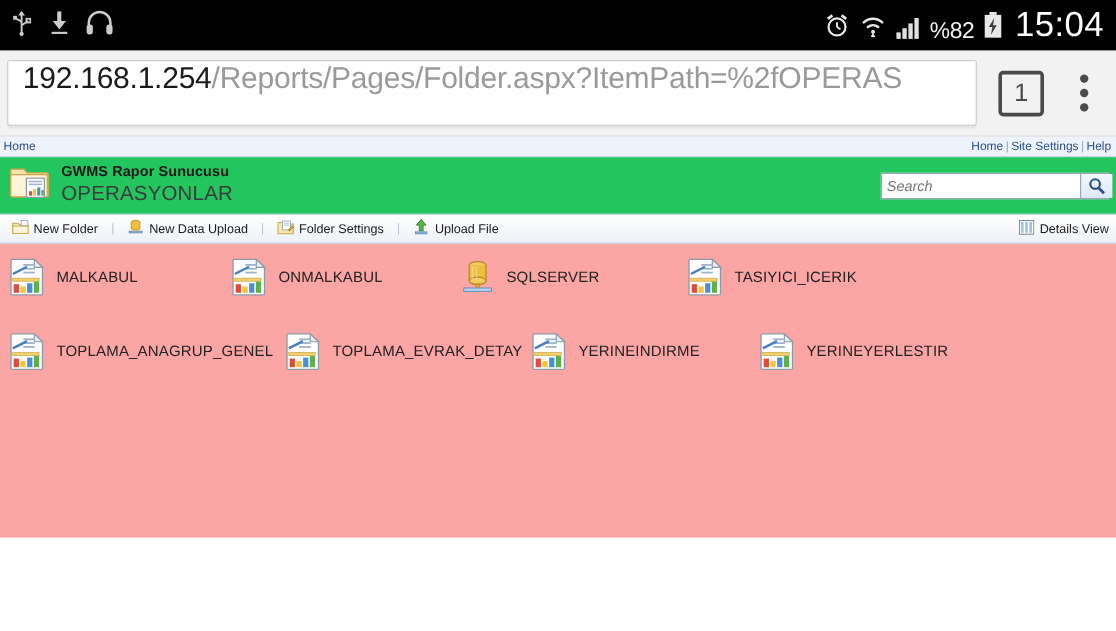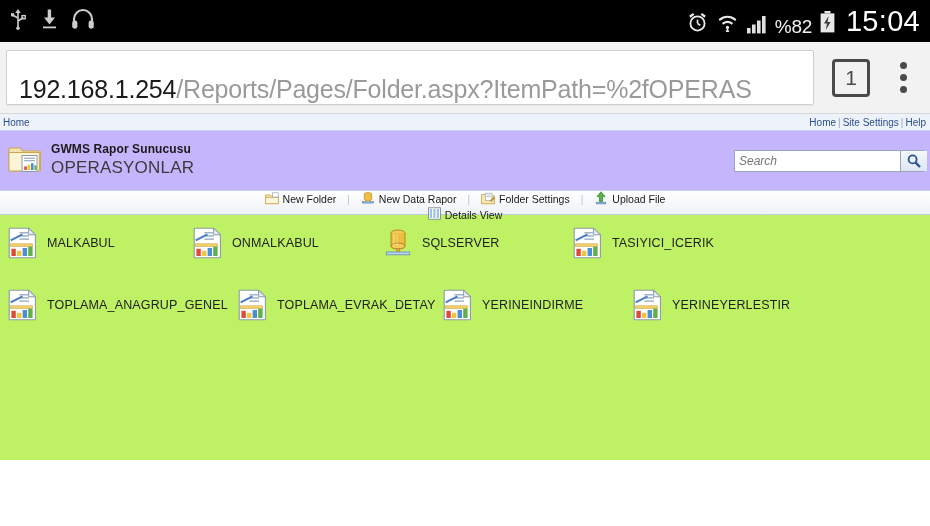--- a/index.html
+++ b/index.html
@@ -53,21 +53,21 @@
     box-sizing: border-box;
     border-bottom: 1px solid #d8d8d8;
   }
   .urlbox {
     flex: 1 1 auto;
     height: 55px;
     background: #ffffff;
     border: 1px solid #cfcfcf;
     border-radius: 2px;
     display: flex;
-    align-items: flex-end;
+    align-items: flex-start;
     padding: 0 12px;
     overflow: hidden;
     white-space: nowrap;
     box-sizing: border-box;
     box-shadow: 0 1px 1px rgba(0,0,0,0.06);
     margin-right: 4px;
   }
   .url-text {
     font-size: 25px;
     white-space: nowrap;
@@ -129,22 +129,22 @@
     text-decoration: none;
   }
   .topnav .links { display: flex; align-items: center; }
   .topnav .links .sep {
     color: #8fa6c8;
     margin: 0 2px;
   }
 
   
   .titlearea {
-    height: 60px;
-    background: #c4b5fd;
+    height: 48px;
+    background: #22c55e;
     display: flex;
     align-items: center;
     padding: 0 6px 0 8px;
     box-sizing: border-box;
     border-bottom: 1px solid #c6d4e8;
     position: relative;
   }
   .folder-icon { flex: none; margin-right: 9px; }
   .title-texts { flex: 1 1 auto; line-height: 1.15; }
   .site-name {
@@ -193,21 +193,20 @@
   
   .toolbar {
     height: 24px;
     background: linear-gradient(#ffffff, #eef1f6);
     border-bottom: 1px solid #c2cddd;
     display: flex;
     align-items: center;
     padding: 0 6px 0 6px;
     box-sizing: border-box;
     position: relative;
-    flex-direction: column;
   }
   .tb-group { display: flex; align-items: center; flex: 1 1 auto; }
   .tb-item {
     display: flex;
     align-items: center;
     gap: 4px;
     font-size: 10.5px;
     color: #1a1a1a;
     padding: 0 4px;
     white-space: nowrap;
@@ -222,21 +221,21 @@
     align-items: center;
     gap: 4px;
     font-size: 10.5px;
     color: #1a1a1a;
     white-space: nowrap;
   }
 
   
   .grid {
     padding: 12px 0 0 0;
-    background: #bef264;
+    background: #fca5a5;
     height: 245px;
     box-sizing: border-box;
   }
   .grid-row {
     display: flex;
     align-items: flex-start;
     height: 62px;
   }
   .grid-cell {
     display: flex;
@@ -407,21 +406,21 @@
 
       <span class="tb-item">
         <span>
           <svg width="14" height="14" viewBox="0 0 14 14">
             <ellipse cx="7" cy="3.2" rx="3.6" ry="1.6" fill="#f0c040" stroke="#b58a1e" stroke-width="0.7"></ellipse>
             <path d="M3.4,3.2 v5 a3.6,1.6 0 0 0 7.2,0 v-5" fill="#f0c040" stroke="#b58a1e" stroke-width="0.7"></path>
             <rect x="1.6" y="10.6" width="10.8" height="1.5" fill="#8fb4dd" stroke="#5b82b0" stroke-width="0.6"></rect>
             <rect x="6.2" y="9.2" width="1.6" height="1.6" fill="#f0c040"></rect>
           </svg>
         </span>
-        <span>New Data Rapor</span>
+        <span>New Data Upload</span>
       </span>
       <span class="tb-sep">|</span>
 
       <span class="tb-item">
         <span>
           <svg width="14" height="13" viewBox="0 0 14 13">
             <path d="M0.6,2.4 h4.6 l1.2,1.4 h7 v8 h-12.8 z" fill="#fbe6ae" stroke="#c9a84f" stroke-width="0.9"></path>
             <rect x="4.4" y="1.2" width="6.6" height="7.4" fill="#ffffff" stroke="#9aa7b8" stroke-width="0.7"></rect>
             <g stroke="#9fb4cc" stroke-width="0.7">
               <line x1="5.4" y1="3" x2="9.8" y2="3"></line>

